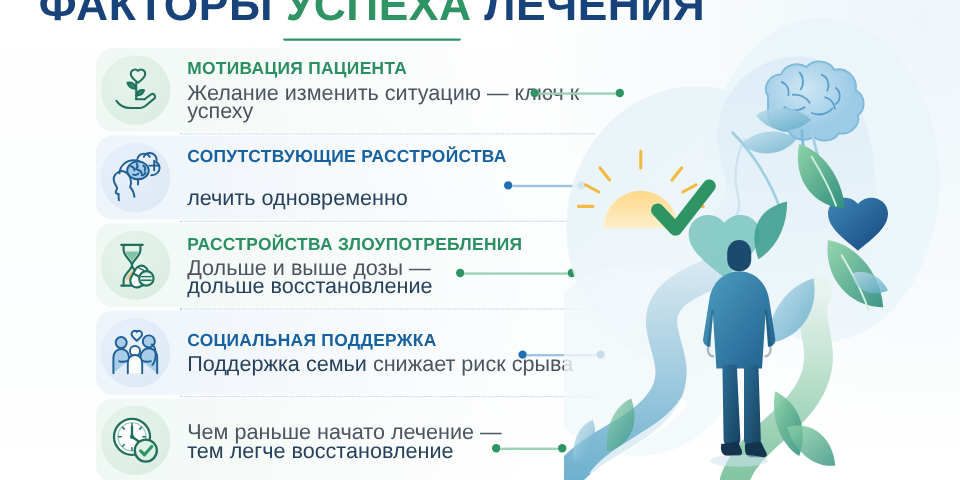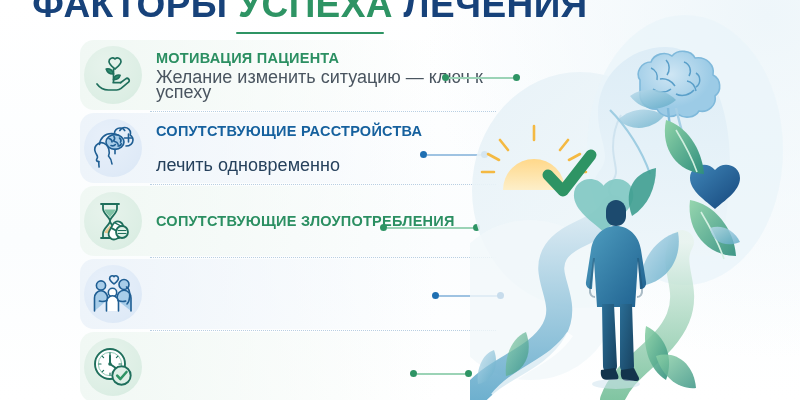--- a/index.html
+++ b/index.html
@@ -134,21 +134,25 @@
           <g transform="translate(24.5,20.5) rotate(28)">
             <rect x="0" y="0" width="11" height="19" rx="5.5" fill="#ffffff" stroke="#1f6f5c"></rect>
             <path d="M0 9.5h11" stroke="#1f6f5c"></path>
             <path d="M0.6 3.2h9.8" stroke="#1f6f5c" stroke-width="1.2"></path>
           </g>
           <circle cx="31" cy="33" r="6" fill="#dff0e7" stroke="#1f6f5c"></circle>
           <path d="M27 31.5h8M27 34.5h8" stroke="#1f6f5c" stroke-width="1.2"></path>
         </svg>
       </div>
       <div class="txt">
-        <div class="h g">СОПУТСТВУЮЩИЕ ЗЛОУПОТРЕБЛЕНИЯ</div>
+        <div class="h g">РАССТРОЙСТВА ЗЛОУПОТРЕБЛЕНИЯ</div>
+        <div class="d">
+          <span>Дольше и выше дозы —</span><br>
+          <b>дольше восстановление</b>
+        </div>
       </div>
       <div class="conn g" style="left:300px;top:38px;width:100px;">
         <span class="dot"></span>
         <span class="bar"></span>
         <span class="dot"></span>
       </div>
     </div>
     <div class="sep"></div>
 
     <div class="row tint-blue">
@@ -158,20 +162,26 @@
           <circle cx="11" cy="13.5" r="4.6" fill="#a8cde9" stroke="#1f5e93"></circle>
           <path d="M4.5 39v-13c0-4 2.9-7.2 6.5-7.2s6.5 3.2 6.5 7.2v2" fill="#a8cde9" stroke="#1f5e93"></path>
           <circle cx="34" cy="12.5" r="5" fill="#a8cde9" stroke="#1f5e93"></circle>
           <path d="M41 39V26c0-4.4-3.1-7.8-7-7.8s-7 3.4-7 7.8v2" fill="#a8cde9" stroke="#1f5e93"></path>
           <path d="M36.5 15c2.5 1.5 3.5 5 3.2 9.5-.2 3.2-1.2 6-2.7 7.5" stroke="#1f5e93"></path>
           <circle cx="22.5" cy="20.5" r="4.2" fill="#ffffff" stroke="#1f5e93"></circle>
           <path d="M16.5 39V30c0-3.5 2.7-6.2 6-6.2s6 2.7 6 6.2v9" fill="#ffffff" stroke="#1f5e93"></path>
           <path d="M17 28.5c-2.6 1-5.2 1.4-7.6.6M28 28.5c2.6 1 5.3 1.4 7.7.5"></path>
         </svg>
       </div>
+      <div class="txt">
+        <div class="h b">СОЦИАЛЬНАЯ ПОДДЕРЖКА</div>
+        <div class="d">
+          <b>Поддержка семьи</b><span> снижает риск срыва</span>
+        </div>
+      </div>
       <div class="conn b" style="left:352px;top:33px;width:72px;">
         <span class="dot"></span>
         <span class="bar"></span>
         <span class="dot"></span>
       </div>
     </div>
     <div class="sep"></div>
 
     <div class="row tint-green">
       <div class="ico g">
@@ -179,20 +189,24 @@
           <circle cx="19" cy="19" r="15" fill="#ffffff" stroke="#1f6f5c"></circle>
           <circle cx="19" cy="19" r="11.7" fill="none" stroke="#8fc9b3" stroke-width="1"></circle>
           <path d="M19 7.8v2.2M30.2 19H28M19 30.2V28M7.8 19H10M26.9 11.1l-1.5 1.5M26.9 26.9l-1.5-1.5M11.1 26.9l1.5-1.5M11.1 11.1l1.5 1.5" stroke-width="1.2"></path>
           <path d="M19 10.8V19l6.5 4.5" stroke-width="2"></path>
           <circle cx="19" cy="19" r="1.8" fill="#1f6f5c" stroke="none"></circle>
           <circle cx="30.5" cy="30.5" r="9.2" fill="#dff0e7" stroke="#1f6f5c"></circle>
           <path d="M26.2 30.7l3.2 3.3 6.1-7" stroke="#2e9464" stroke-width="2.6"></path>
         </svg>
       </div>
       <div class="txt">
+        <div class="d">
+          <span>Чем раньше начато лечение —</span><br>
+          <b>тем легче восстановление</b>
+        </div>
       </div>
       <div class="conn g" style="left:330px;top:38px;width:62px;">
         <span class="dot"></span>
         <span class="bar"></span>
         <span class="dot"></span>
       </div>
     </div>
 
   </div>
 

